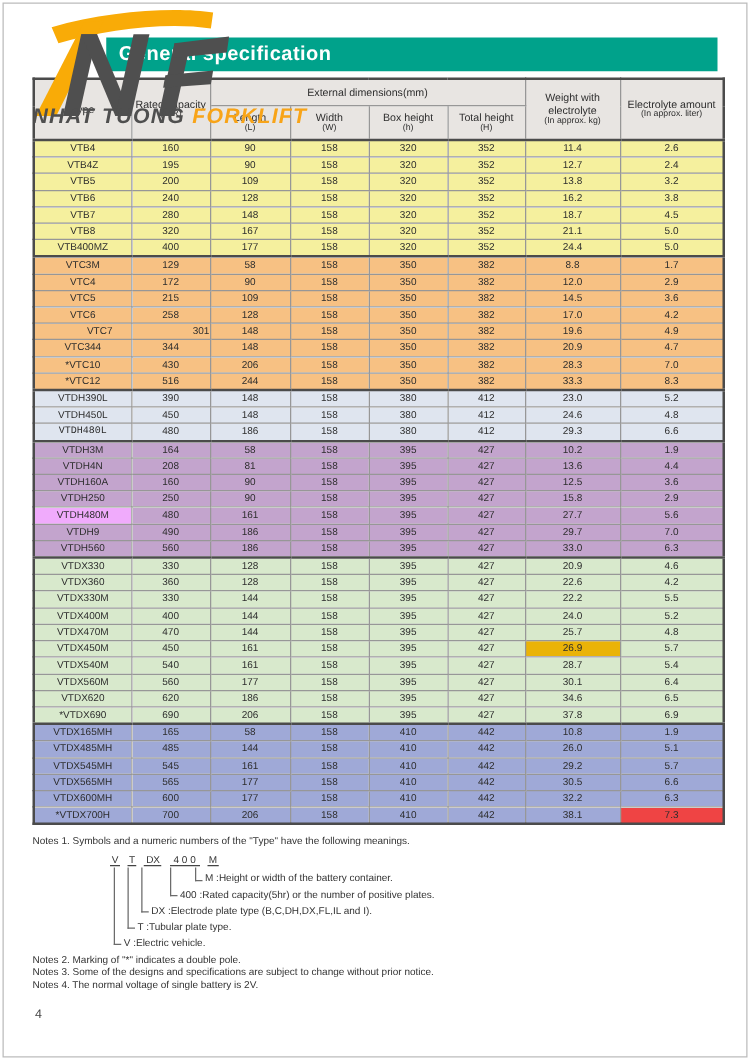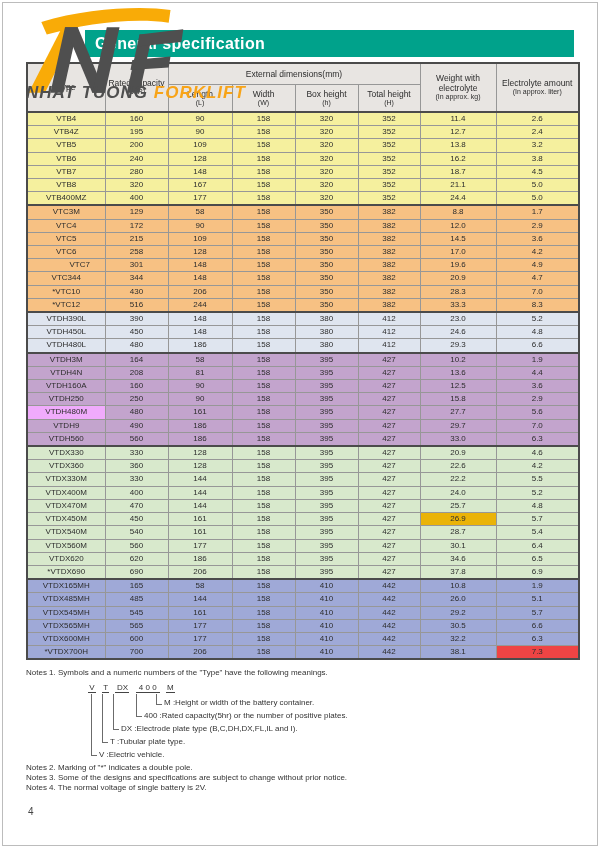--- a/index.html
+++ b/index.html
@@ -223,21 +223,21 @@
           <td style="background: rgb(247, 193, 131);">258</td>
           <td style="background: rgb(247, 193, 131);">128</td>
           <td style="background: rgb(247, 193, 131);">158</td>
           <td style="background: rgb(247, 193, 131);">350</td>
           <td style="background: rgb(247, 193, 131);">382</td>
           <td style="background: rgb(247, 193, 131);">17.0</td>
           <td style="background: rgb(247, 193, 131);">4.2</td>
         </tr>
         <tr>
           <td style="background: rgb(247, 193, 131); padding-left: 27px;">VTC7</td>
-          <td style="background: rgb(247, 193, 131);">301</td>
+          <td style="background: rgb(247, 193, 131); text-align: right;">301</td>
           <td style="background: rgb(247, 193, 131);">148</td>
           <td style="background: rgb(247, 193, 131);">158</td>
           <td style="background: rgb(247, 193, 131);">350</td>
           <td style="background: rgb(247, 193, 131);">382</td>
           <td style="background: rgb(247, 193, 131);">19.6</td>
           <td style="background: rgb(247, 193, 131);">4.9</td>
         </tr>
         <tr>
           <td style="background: rgb(247, 193, 131);">VTC344</td>
           <td style="background: rgb(247, 193, 131);">344</td>
@@ -282,21 +282,21 @@
           <td style="background: rgb(223, 229, 239);">VTDH450L</td>
           <td style="background: rgb(223, 229, 239);">450</td>
           <td style="background: rgb(223, 229, 239);">148</td>
           <td style="background: rgb(223, 229, 239);">158</td>
           <td style="background: rgb(223, 229, 239);">380</td>
           <td style="background: rgb(223, 229, 239);">412</td>
           <td style="background: rgb(223, 229, 239);">24.6</td>
           <td style="background: rgb(223, 229, 239);">4.8</td>
         </tr>
         <tr>
-          <td style="background: rgb(223, 229, 239);">VTDH480L</td>
+          <td style="background: rgb(223, 229, 239); font-family: Liberation Mono, monospace;">VTDH480L</td>
           <td style="background: rgb(223, 229, 239);">480</td>
           <td style="background: rgb(223, 229, 239);">186</td>
           <td style="background: rgb(223, 229, 239);">158</td>
           <td style="background: rgb(223, 229, 239);">380</td>
           <td style="background: rgb(223, 229, 239);">412</td>
           <td style="background: rgb(223, 229, 239);">29.3</td>
           <td style="background: rgb(223, 229, 239);">6.6</td>
         </tr>
         <tr class="group-start">
           <td style="background: rgb(195, 164, 205);">VTDH3M</td>

